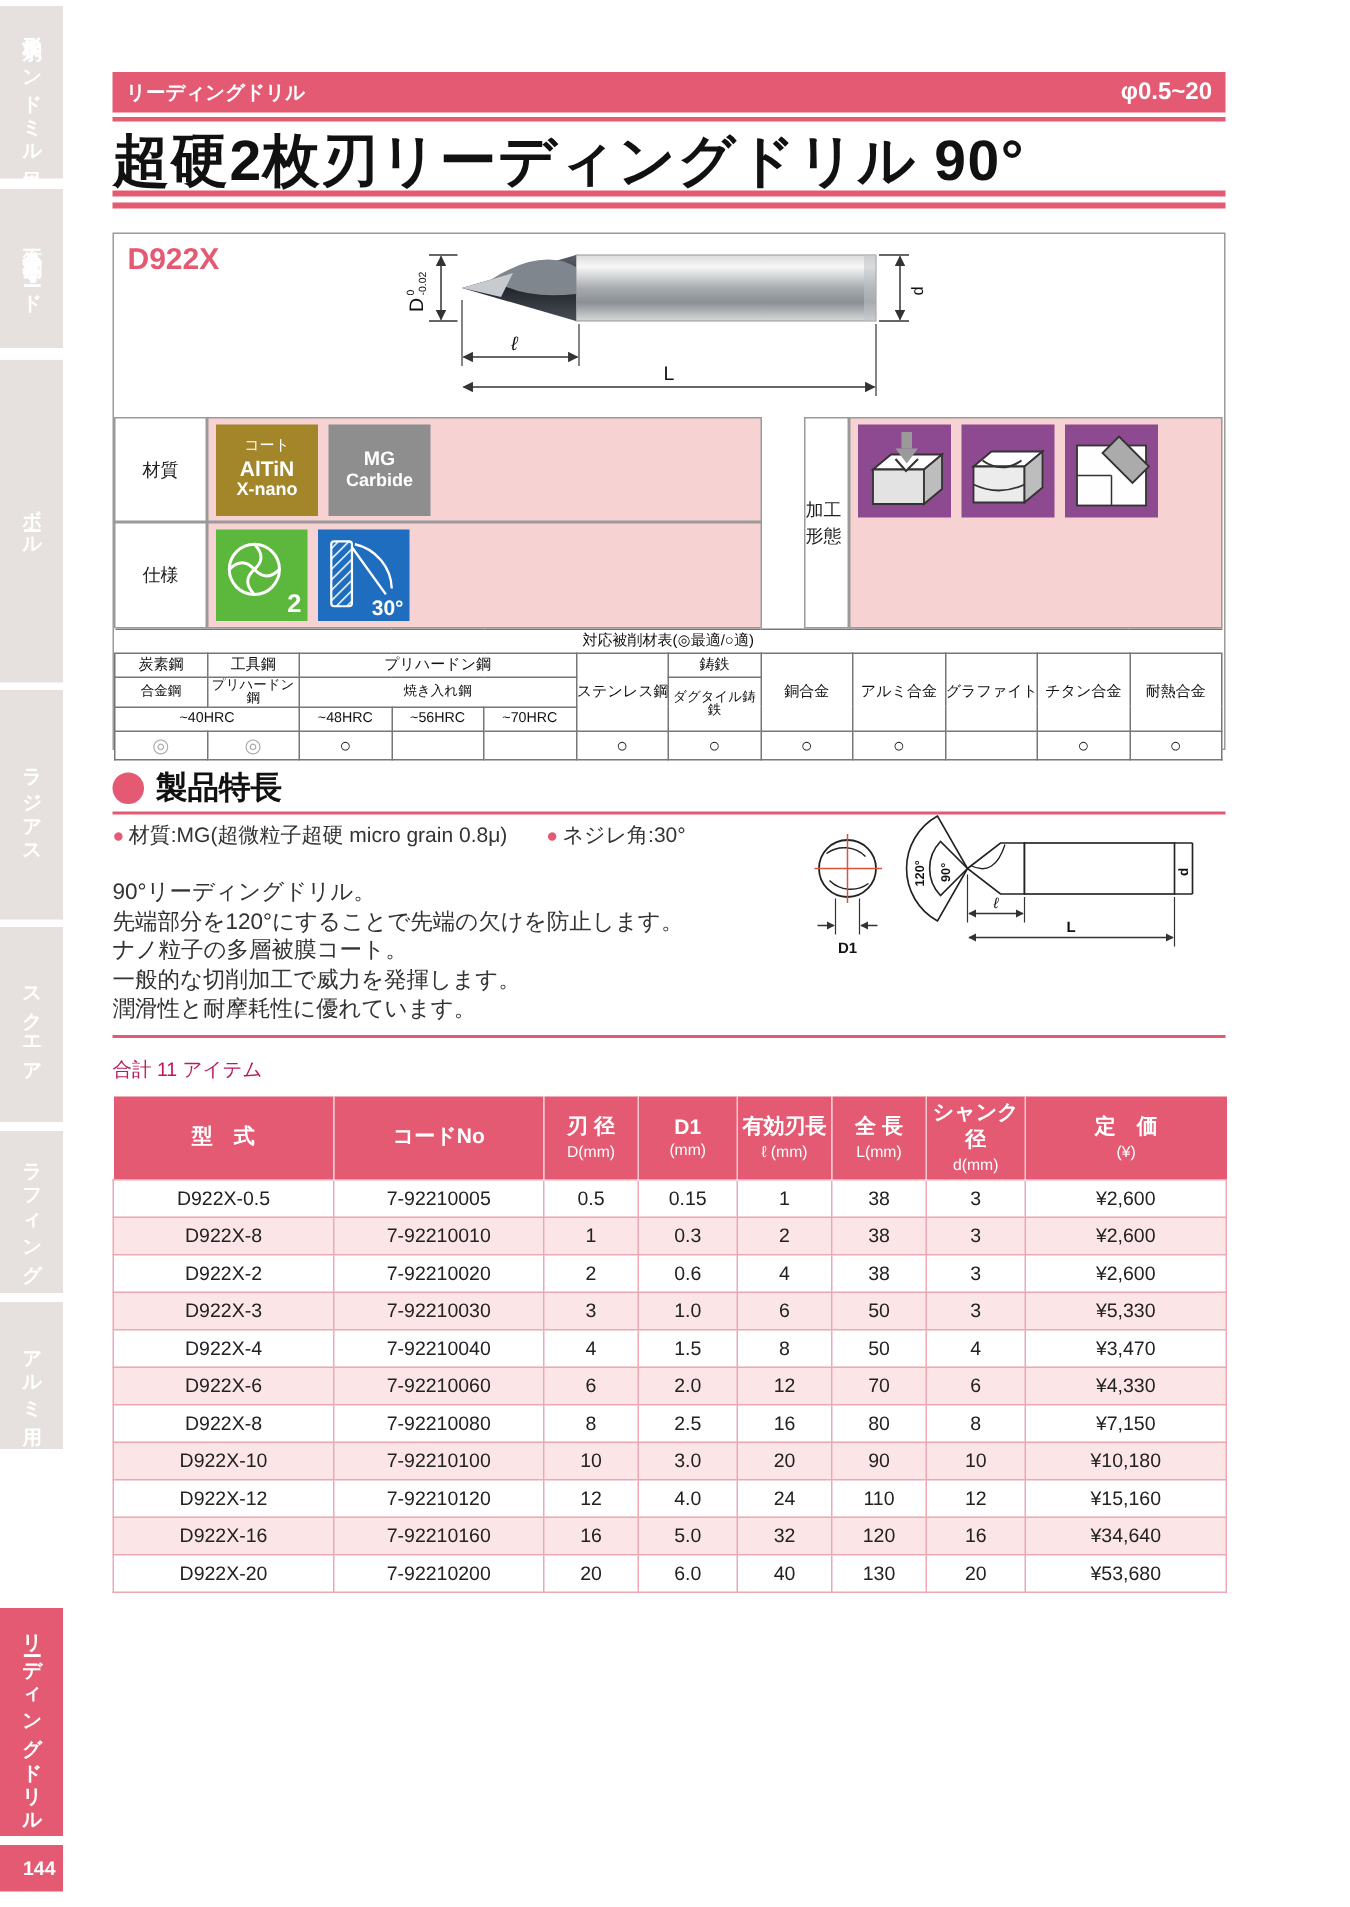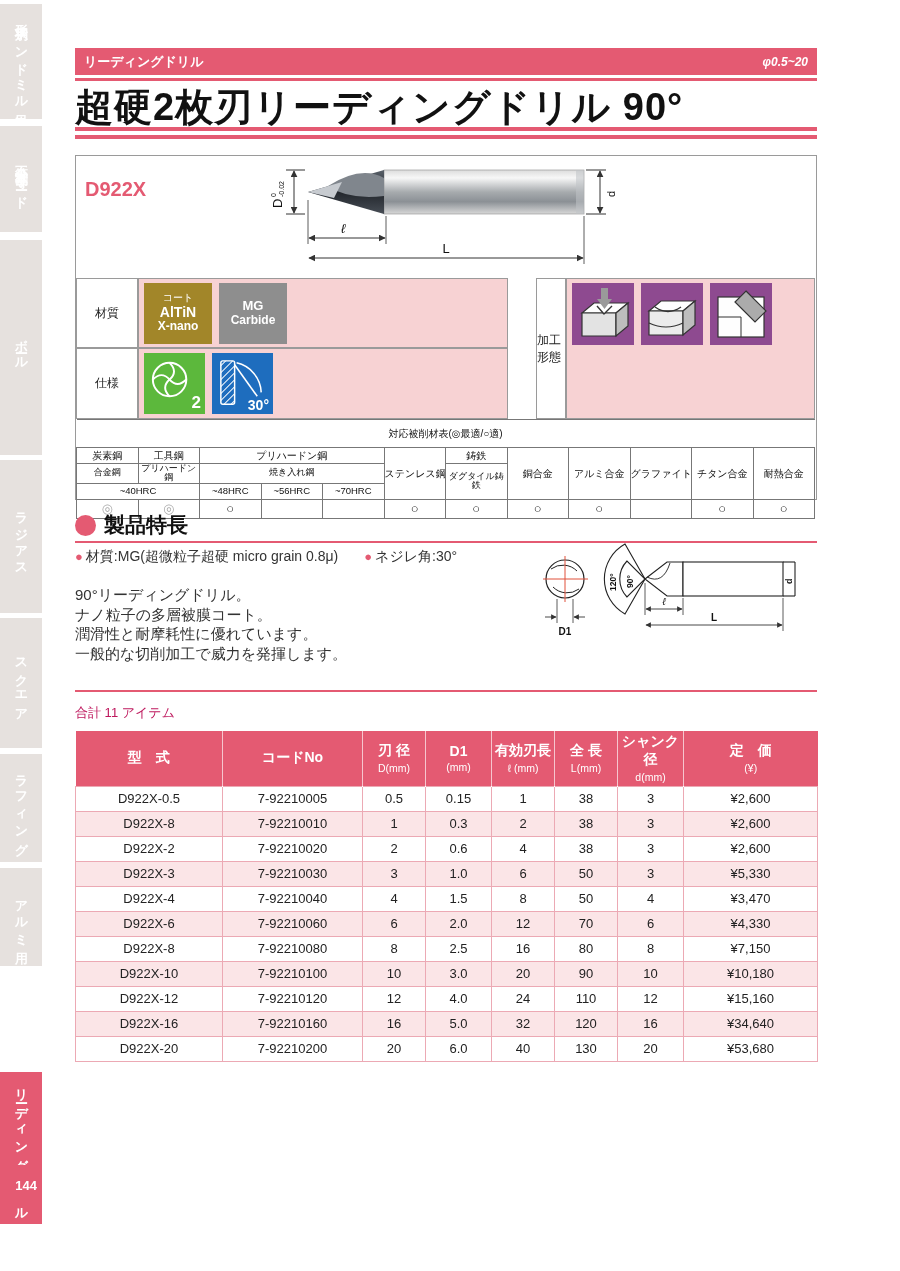--- a/index.html
+++ b/index.html
@@ -29,32 +29,32 @@
     color:#fff;font-weight:bold;font-size:13px;display:flex;align-items:center;
     justify-content:flex-end;padding-right:5px;}
 
   
   .content{position:absolute;left:75px;top:0;width:742px;height:1271px;}
 
   .cat-bar{position:absolute;top:48px;left:0;width:742px;height:27px;
     background:var(--accent-pink);display:flex;align-items:center;
     justify-content:space-between;padding:0 9px;}
   .cat-bar .l{color:#fff;font-weight:bold;font-size:13px;}
-  .cat-bar .r{color:#fff;font-weight:bold;font-size:12px;font-style:italic;}
+  .cat-bar .r{color:#fff;font-weight:bold;font-size:16px;}
   .cat-line{position:absolute;top:78px;left:0;width:742px;height:3px;background:var(--accent-pink);}
 
   .page-title{position:absolute;top:82px;left:0;width:742px;font-size:38px;
     font-weight:900;color:#111;letter-spacing:1px;white-space:nowrap;}
   .dline{position:absolute;left:0;width:742px;height:4px;background:var(--accent-pink);}
   .dline.one{top:127px;} .dline.two{top:135px;}
 
   
   .panel{position:absolute;top:155px;left:0;width:742px;height:345px;
     border:1.5px solid #9a9a9a;background:#fff;}
-  .panel-code{position:absolute;top:22px;left:9px;font-size:20px;font-weight:900;
+  .panel-code{position:absolute;top:6px;left:9px;font-size:20px;font-weight:900;
     color:var(--accent-pink);z-index:3;}
   .panel-drawing{position:absolute;top:0;left:0;width:742px;height:122px;}
 
   .spec-grid{position:absolute;top:122px;left:0;width:739px;height:141px;
     display:grid;grid-template-columns:62px 370px 58px 249px;grid-template-rows:70px 71px;}
   .spec-grid>div{border:0.5px solid #9a9a9a;}
   .lbl-cell{display:flex;align-items:center;justify-content:center;font-size:12px;color:#222;background:#fff;}
   .pink-cell{background:var(--panel-pink);display:flex;align-items:center;gap:7px;padding-left:5px;}
   .span2{grid-row:1 / span 2;}
   .mach-icons{align-items:flex-start;padding-top:4px;}
@@ -68,21 +68,21 @@
   .sbadge{width:61px;height:61px;flex:none;position:relative;}
   .sbadge.green{background:var(--badge-green);} .sbadge.blue{background:var(--badge-blue);}
   .sbadge .num{position:absolute;right:4px;bottom:1px;color:#fff;font-weight:bold;font-size:17px;}
   .mtile{width:62px;height:62px;background:var(--icon-purple);flex:none;}
 
   
   .compat{position:absolute;top:263px;left:0;width:739px;border-collapse:collapse;
     table-layout:fixed;background:#fff;font-size:10px;color:#111;}
   .compat td{border:0.5px solid #777;text-align:center;padding:0;line-height:1.1;
     overflow:hidden;white-space:nowrap;}
-  .compat tr.tt td{height:28px;font-size:10px;border-left:none;border-right:none;}
+  .compat tr.tt td{height:16px;font-size:10px;border-left:none;border-right:none;}
   .compat tr.h1 td{height:16px;} .compat tr.h2 td{height:17px;font-size:9px;}
   .compat tr.h3 td{height:16px;font-size:9.5px;}
   .compat tr.mk td{height:19px;font-size:13px;}
   .compat td.small2{font-size:9px;line-height:1.05;white-space:normal;}
   .compat tr.mk td:nth-child(1),.compat tr.mk td:nth-child(2){color:#aaa;}
 
   
   .feat-head{position:absolute;top:511px;left:0;display:flex;align-items:center;gap:8px;}
   .feat-dot{width:21px;height:21px;border-radius:50%;background:var(--accent-pink);}
   .feat-title{font-size:21px;font-weight:900;color:#111;}
@@ -113,21 +113,21 @@
 
   <div class="sidebar">
     <div class="sb-tab" style="top:4px;height:115px;">形状別エンドミル目次</div>
     <div class="sb-tab" style="top:126px;height:106px;">不等分割不等リード</div>
     <div class="sb-tab" style="top:240px;height:215px;">ボール</div>
     <div class="sb-tab" style="top:460px;height:153px;">ラジアス</div>
     <div class="sb-tab" style="top:618px;height:130px;">スクエア</div>
     <div class="sb-tab" style="top:754px;height:108px;">ラフィング</div>
     <div class="sb-tab" style="top:868px;height:98px;">アルミ用</div>
     <div class="sb-tab active" style="top:1072px;height:152px;">リーディングドリル</div>
-    <div class="sb-page" style="top:1165px;height:41px;">144</div>
+    <div class="sb-page" style="top:1230px;height:31px;">144</div>
   </div>
 
   <div class="content">
 
     <div class="cat-bar">
       <span class="l">リーディングドリル</span>
       <span class="r">φ0.5~20</span>
     </div>
     <div class="cat-line"></div>
 
@@ -306,23 +306,24 @@
       <span class="feat-dot"></span>
       <span class="feat-title">製品特長</span>
     </div>
     <div class="hr-pink hr1"></div>
     <div class="feat-bullets">
       <span>材質:MG(超微粒子超硬 micro grain 0.8μ)</span>
       <span>ネジレ角:30°</span>
     </div>
     <div class="feat-body">
       <div>90°リーディングドリル。</div>
+      <div>先端部分を120°にすることで先端の欠けを防止します。</div>
       <div>ナノ粒子の多層被膜コート。</div>
+      <div>一般的な切削加工で威力を発揮します。</div>
       <div>潤滑性と耐摩耗性に優れています。</div>
-      <div>一般的な切削加工で威力を発揮します。</div>
     </div>
 
     <svg class="feat-drawing" viewBox="0 0 274 120">
       <defs>
         <marker id="ar2" viewBox="0 0 10 10" refX="9" refY="5" markerWidth="6" markerHeight="6" orient="auto-start-reverse">
           <path d="M0,0L10,5L0,10z" fill="#333"></path>
         </marker>
       </defs>
 
       <circle cx="22" cy="36" r="19" fill="#fff" stroke="#222" stroke-width="1.2"></circle>

